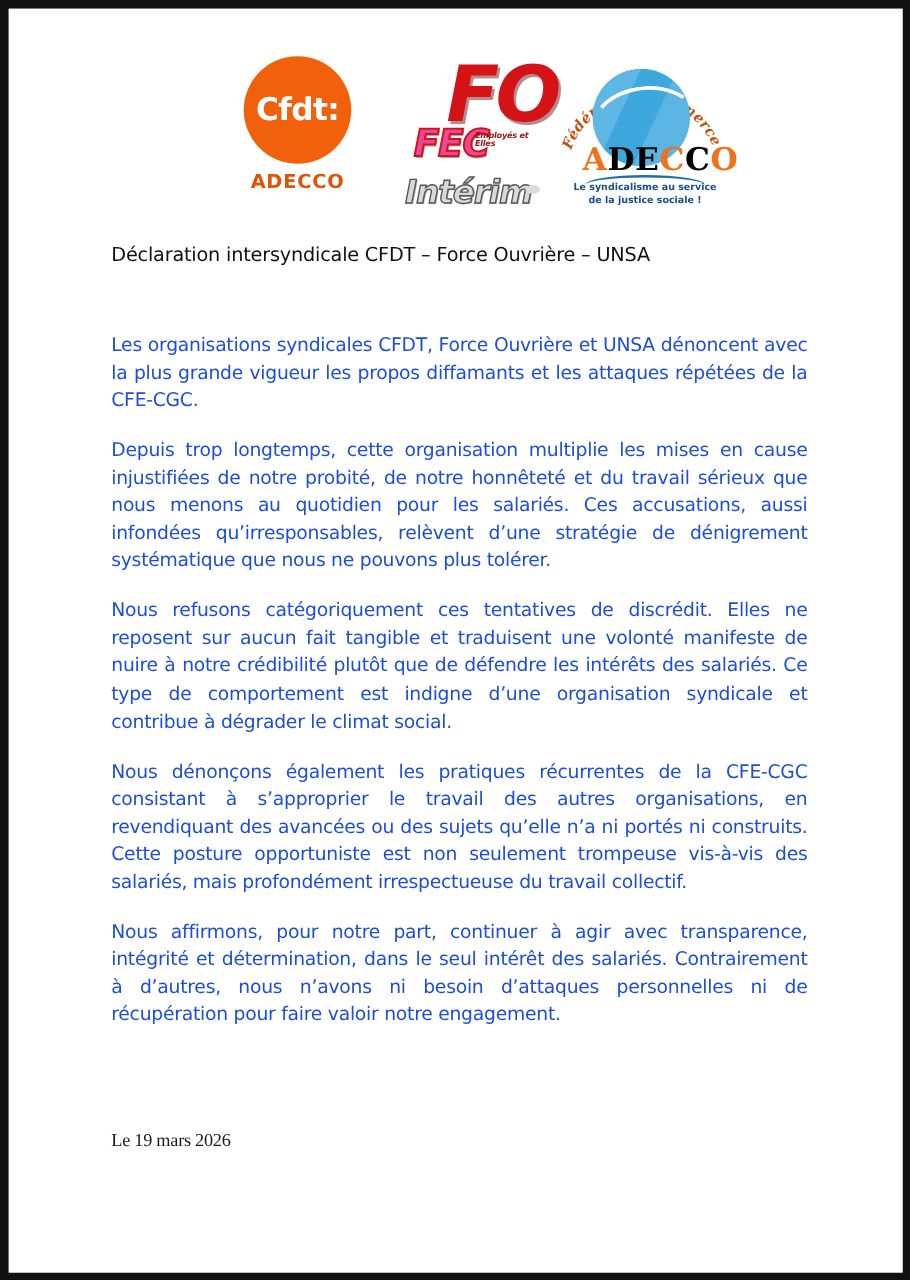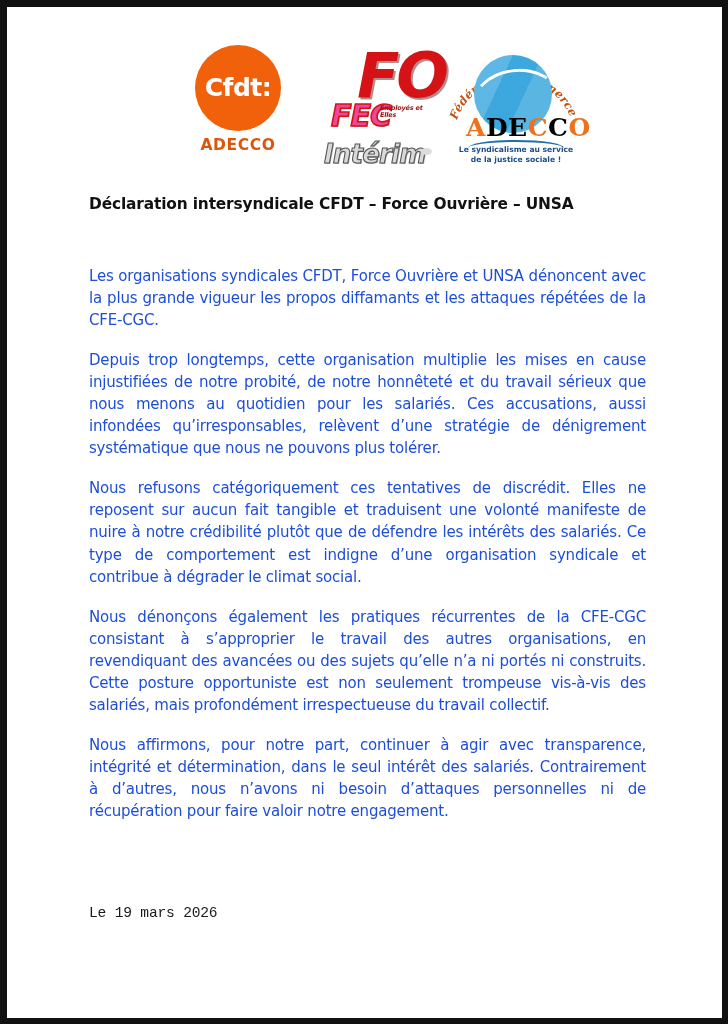--- a/index.html
+++ b/index.html
@@ -265,21 +265,21 @@
     color: #1C4E8A;
   }
 
   
   #doc-title {
     position: absolute;
     left: 82px;
     top: 188px;
     width: 560px;
     font-family: "DejaVu Sans", sans-serif;
-    font-weight: bold;
+    font-weight: normal;
     font-size: 15.4px;
     line-height: 1.25;
     color: #111111;
     letter-spacing: -0.15px;
   }
 
   #doc-body {
     position: absolute;
     left: 82px;
     top: 258px;
@@ -292,21 +292,21 @@
     color: #1d4ed8;
     text-align: justify;
     text-justify: inter-word;
     margin: 0 0 18px 0;
     letter-spacing: -0.2px;
   }
   #doc-date {
     position: absolute;
     left: 82px;
     top: 896px;
-    font-family: Liberation Mono, monospace;
+    font-family: Liberation Serif, serif;
     font-size: 14.6px;
     line-height: 1.4;
     color: #1a1a1a;
     letter-spacing: -0.2px;
   }
 </style>
 </head>
 <body>
 
 <div id="page">

